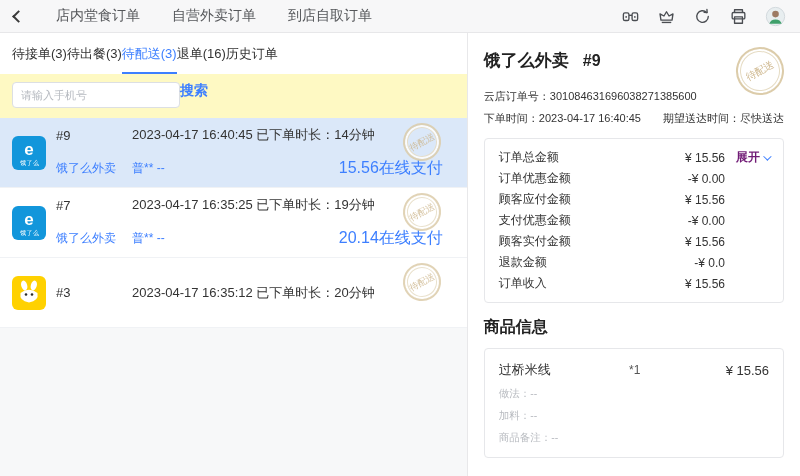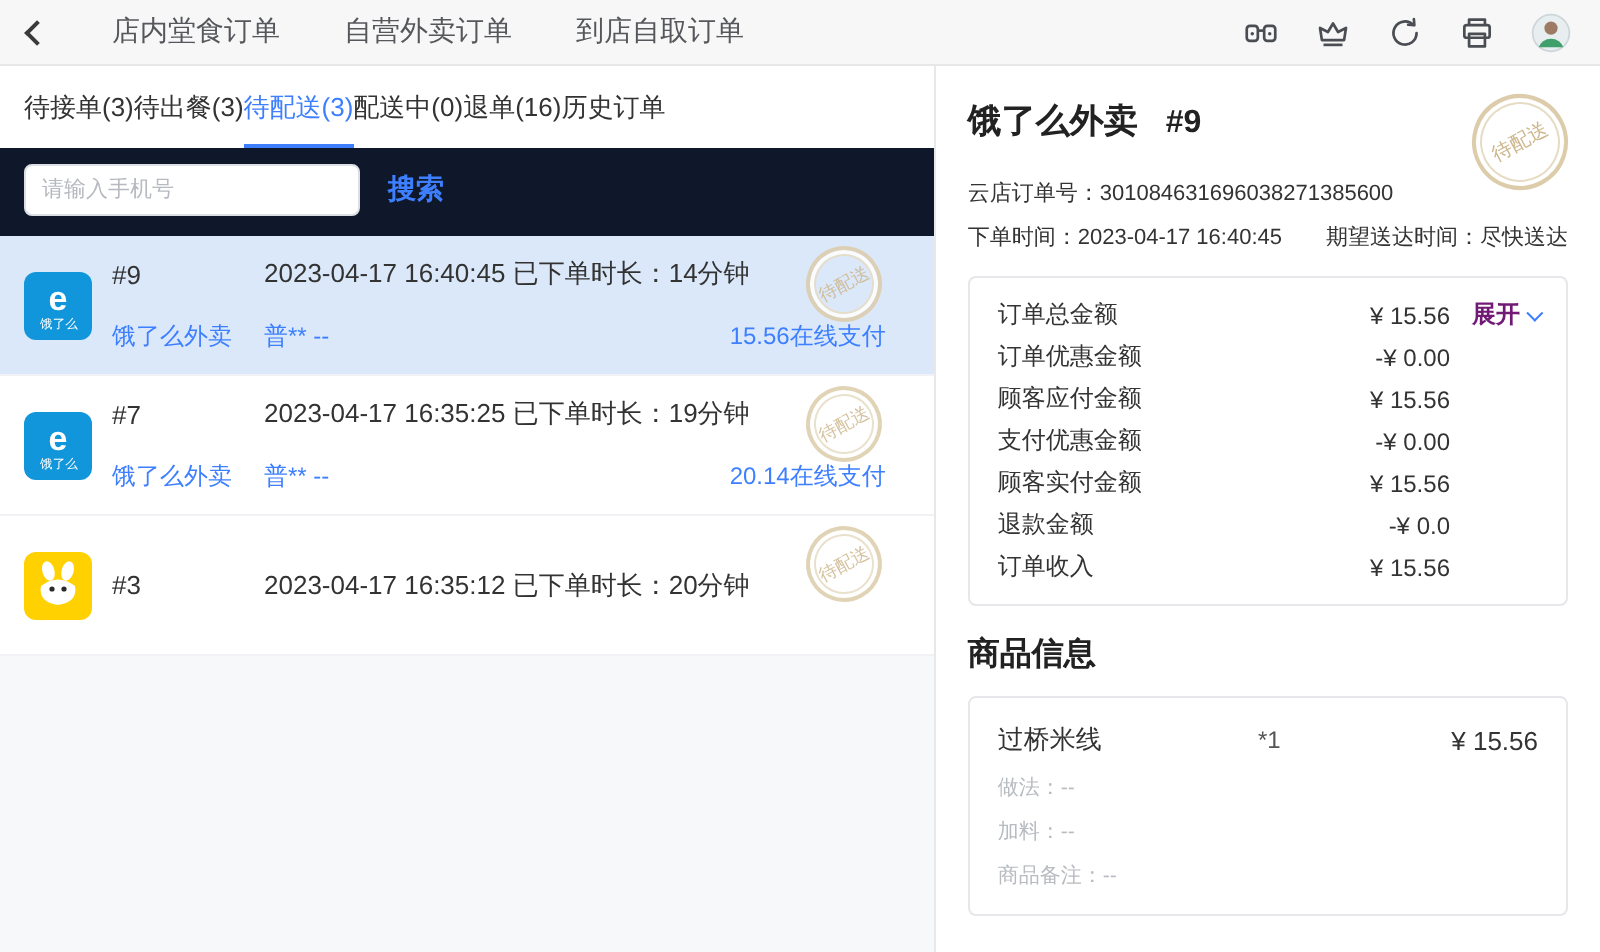--- a/index.html
+++ b/index.html
@@ -35,21 +35,21 @@
   .main { flex:1; display:flex; min-height:0; }
   .left { width:480px; display:flex; flex-direction:column; background:#f7f8f9; border-right:1px solid #e8e8ea; }
   .right { flex:1; background:#fff; display:flex; flex-direction:column; padding:0 16px; min-height:0; position:relative; }
 
   
   .subtabs { display:flex; padding:12px 12px 0 12px; background:#fff; }
   .stab { font-size:13px; color:#333; padding-bottom:9px; border-bottom:2px solid transparent; cursor:pointer; white-space:nowrap; }
   .stab.active { color:#3d7fff; border-bottom-color:#3d7fff; }
 
   
-  .searchrow { display:flex; align-items:center; gap:14px; padding:8px 12px 10px 12px; background:#0f172a; }
+  .searchrow { display:flex; align-items:flex-start; padding:8px 12px 10px 12px; background:#fef9c3; }
   .search-input {
     width:168px; height:26px; border:1px solid #dcdfe3; border-radius:4px;
     font-size:11px; padding:0 8px; color:#333; outline:none; background:#fff;
     font-family:"Liberation Sans","DejaVu Sans",sans-serif;
   }
   .search-input::placeholder { color:#b6bac0; }
   .search-btn { font-size:14px; font-weight:bold; color:#3d7fff; cursor:pointer; }
 
   
   .orders { background:#fff; }
@@ -66,21 +66,21 @@
   .logo-eleme .e { font-size:17px; font-weight:bold; margin-top:1px; }
   .logo-eleme .brand { font-size:7px; transform:scale(.9); margin-top:1px; }
   .order-body { flex:1; min-width:0; }
   .oline { display:flex; align-items:center; }
   .oline + .oline { margin-top:14px; }
   .ocol1 { width:76px; flex-shrink:0; }
   .oid { font-size:13px; color:#333; }
   .otime { font-size:13px; color:#333; white-space:nowrap; }
   .oplat { font-size:12px; color:#3d7fff; }
   .ocust { font-size:12px; color:#3d7fff; }
-  .opay { margin-left:auto; font-size:12px; color:#3d7fff; white-space:nowrap; }
+  .opay { margin-left:auto; font-size:16px; color:#3d7fff; white-space:nowrap; }
   .stamp {
     border-radius:50%; border:2px solid #dcccaa; color:#cdb68c;
     display:flex; align-items:center; justify-content:center;
     transform:rotate(-28deg); box-shadow:inset 0 0 0 2px #fff, inset 0 0 0 3px #e6dcc4;
     background:transparent; flex-shrink:0;
   }
   .stamp-sm { position:absolute; top:5px; right:26px; width:38px; height:38px; font-size:9px; opacity:.85; }
   .left-fill { flex:1; background:#f7f8f9; }
 
   
@@ -165,21 +165,20 @@
   </header>
 
   <div class="main">
 
     <section class="left">
 
       <div class="subtabs">
         <div class="stab">待接单(3)</div>
         <div class="stab">待出餐(3)</div>
         <div class="stab active">待配送(3)</div>
-        <div class="stab">配送中(0)</div>
         <div class="stab">退单(16)</div>
         <div class="stab">历史订单</div>
       </div>
 
       <div class="searchrow">
         <input class="search-input" type="text" placeholder="请输入手机号" style="">
         <span class="search-btn">搜索</span>
       </div>
 
       <div class="orders">

